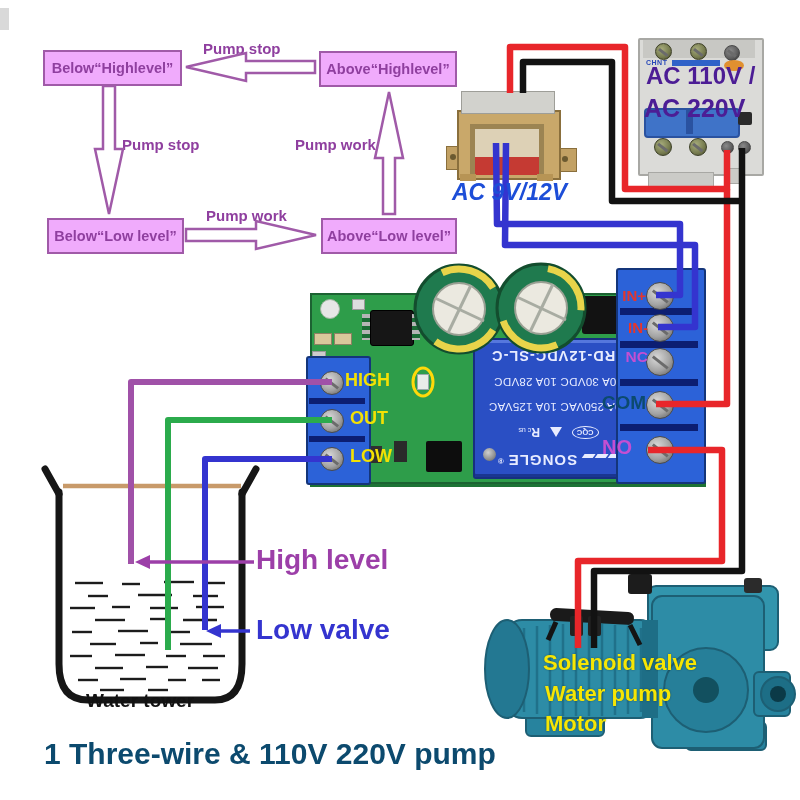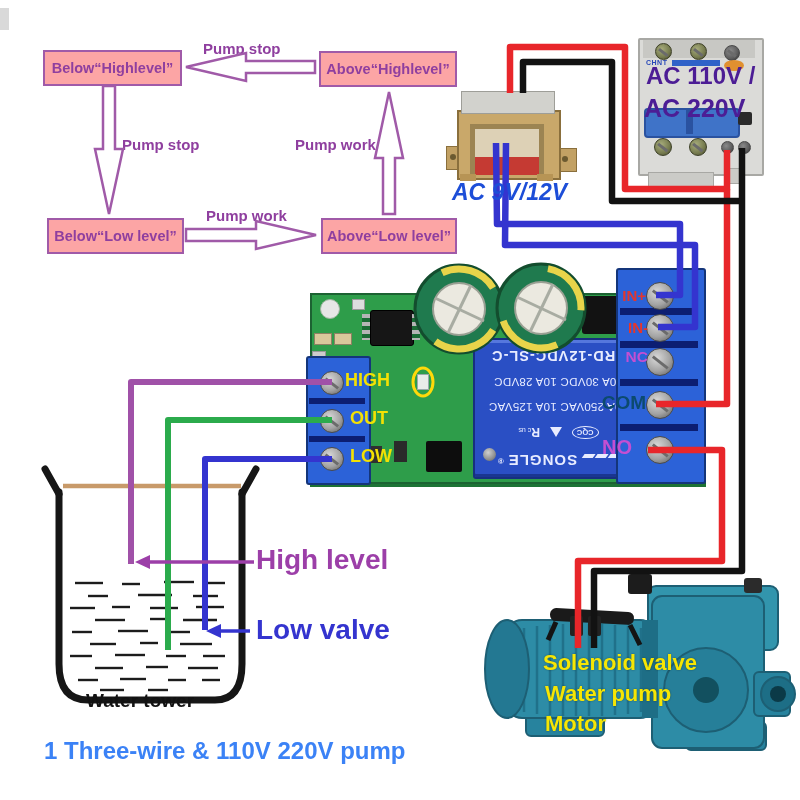--- a/index.html
+++ b/index.html
@@ -3,21 +3,21 @@
 <meta charset="utf-8">
 <style>
   html,body{margin:0;padding:0;background:#fff;}
   #stage{position:relative;width:800px;height:800px;background:#ffffff;overflow:hidden;
          font-family:"Liberation Sans",sans-serif;}
   .abs{position:absolute;}
   .z2{z-index:2;} .z8{z-index:8;}
   #overlay{position:absolute;left:0;top:0;width:800px;height:800px;z-index:5;pointer-events:none;}
 
   
-  .flowbox{position:absolute;background:#fca5a5;border:2.5px solid #a05aa8;color:#8f3f9f;
+  .flowbox{position:absolute;background:#f0abfc;border:2.5px solid #a05aa8;color:#8f3f9f;
            font-weight:bold;font-size:14.5px;display:flex;align-items:center;justify-content:center;
            white-space:nowrap;}
   .flowlbl{position:absolute;color:#8f3f9f;font-weight:bold;font-size:15px;white-space:nowrap;}
 
   
   .tx-plate{background:#d2d2cd;border:1px solid #9e9e98;}
   .tx-frame{background:#c9a86a;border:2px solid #8a6f3c;}
   .tx-window{background:#9c8452;}
   .tx-bobbin{background:#ddd1b6;}
   .tx-stripe{background:#c53a33;}
@@ -358,15 +358,15 @@
       <polygon class="flowarrow" points="316,235 256,221 256,229 186,229 186,241 256,241 256,249"></polygon>
     </g>
   </svg>
 
   <div class="biglbl z8" style="left:256px;top:544px;font-size:28px;color:#9c3fa8;">High level</div>
   <div class="biglbl z8" style="left:256px;top:614px;font-size:28px;color:#3434cf;">Low valve</div>
   <div class="biglbl z8" style="left:86px;top:690px;font-size:19px;color:#121212;">Water tower</div>
   <div class="biglbl z8" style="left:543px;top:650px;font-size:22px;color:#f6e604;text-shadow:0 0 2px rgba(0,0,0,.4);">Solenoid valve</div>
   <div class="biglbl z8" style="left:545px;top:681px;font-size:22px;color:#f6e604;text-shadow:0 0 2px rgba(0,0,0,.4);">Water pump</div>
   <div class="biglbl z8" style="left:545px;top:711px;font-size:22px;color:#f6e604;text-shadow:0 0 2px rgba(0,0,0,.4);">Motor</div>
-  <div class="biglbl z8" style="left:44px;top:737px;font-size:24px;color:#3b82f6;">1 Three-wire &amp; 110V 220V pump</div>
+  <div class="biglbl z8" style="left:44px;top:737px;font-size:30px;color:#0c4a6e;">1 Three-wire &amp; 110V 220V pump</div>
 
 </div>
 
 </body></html>

